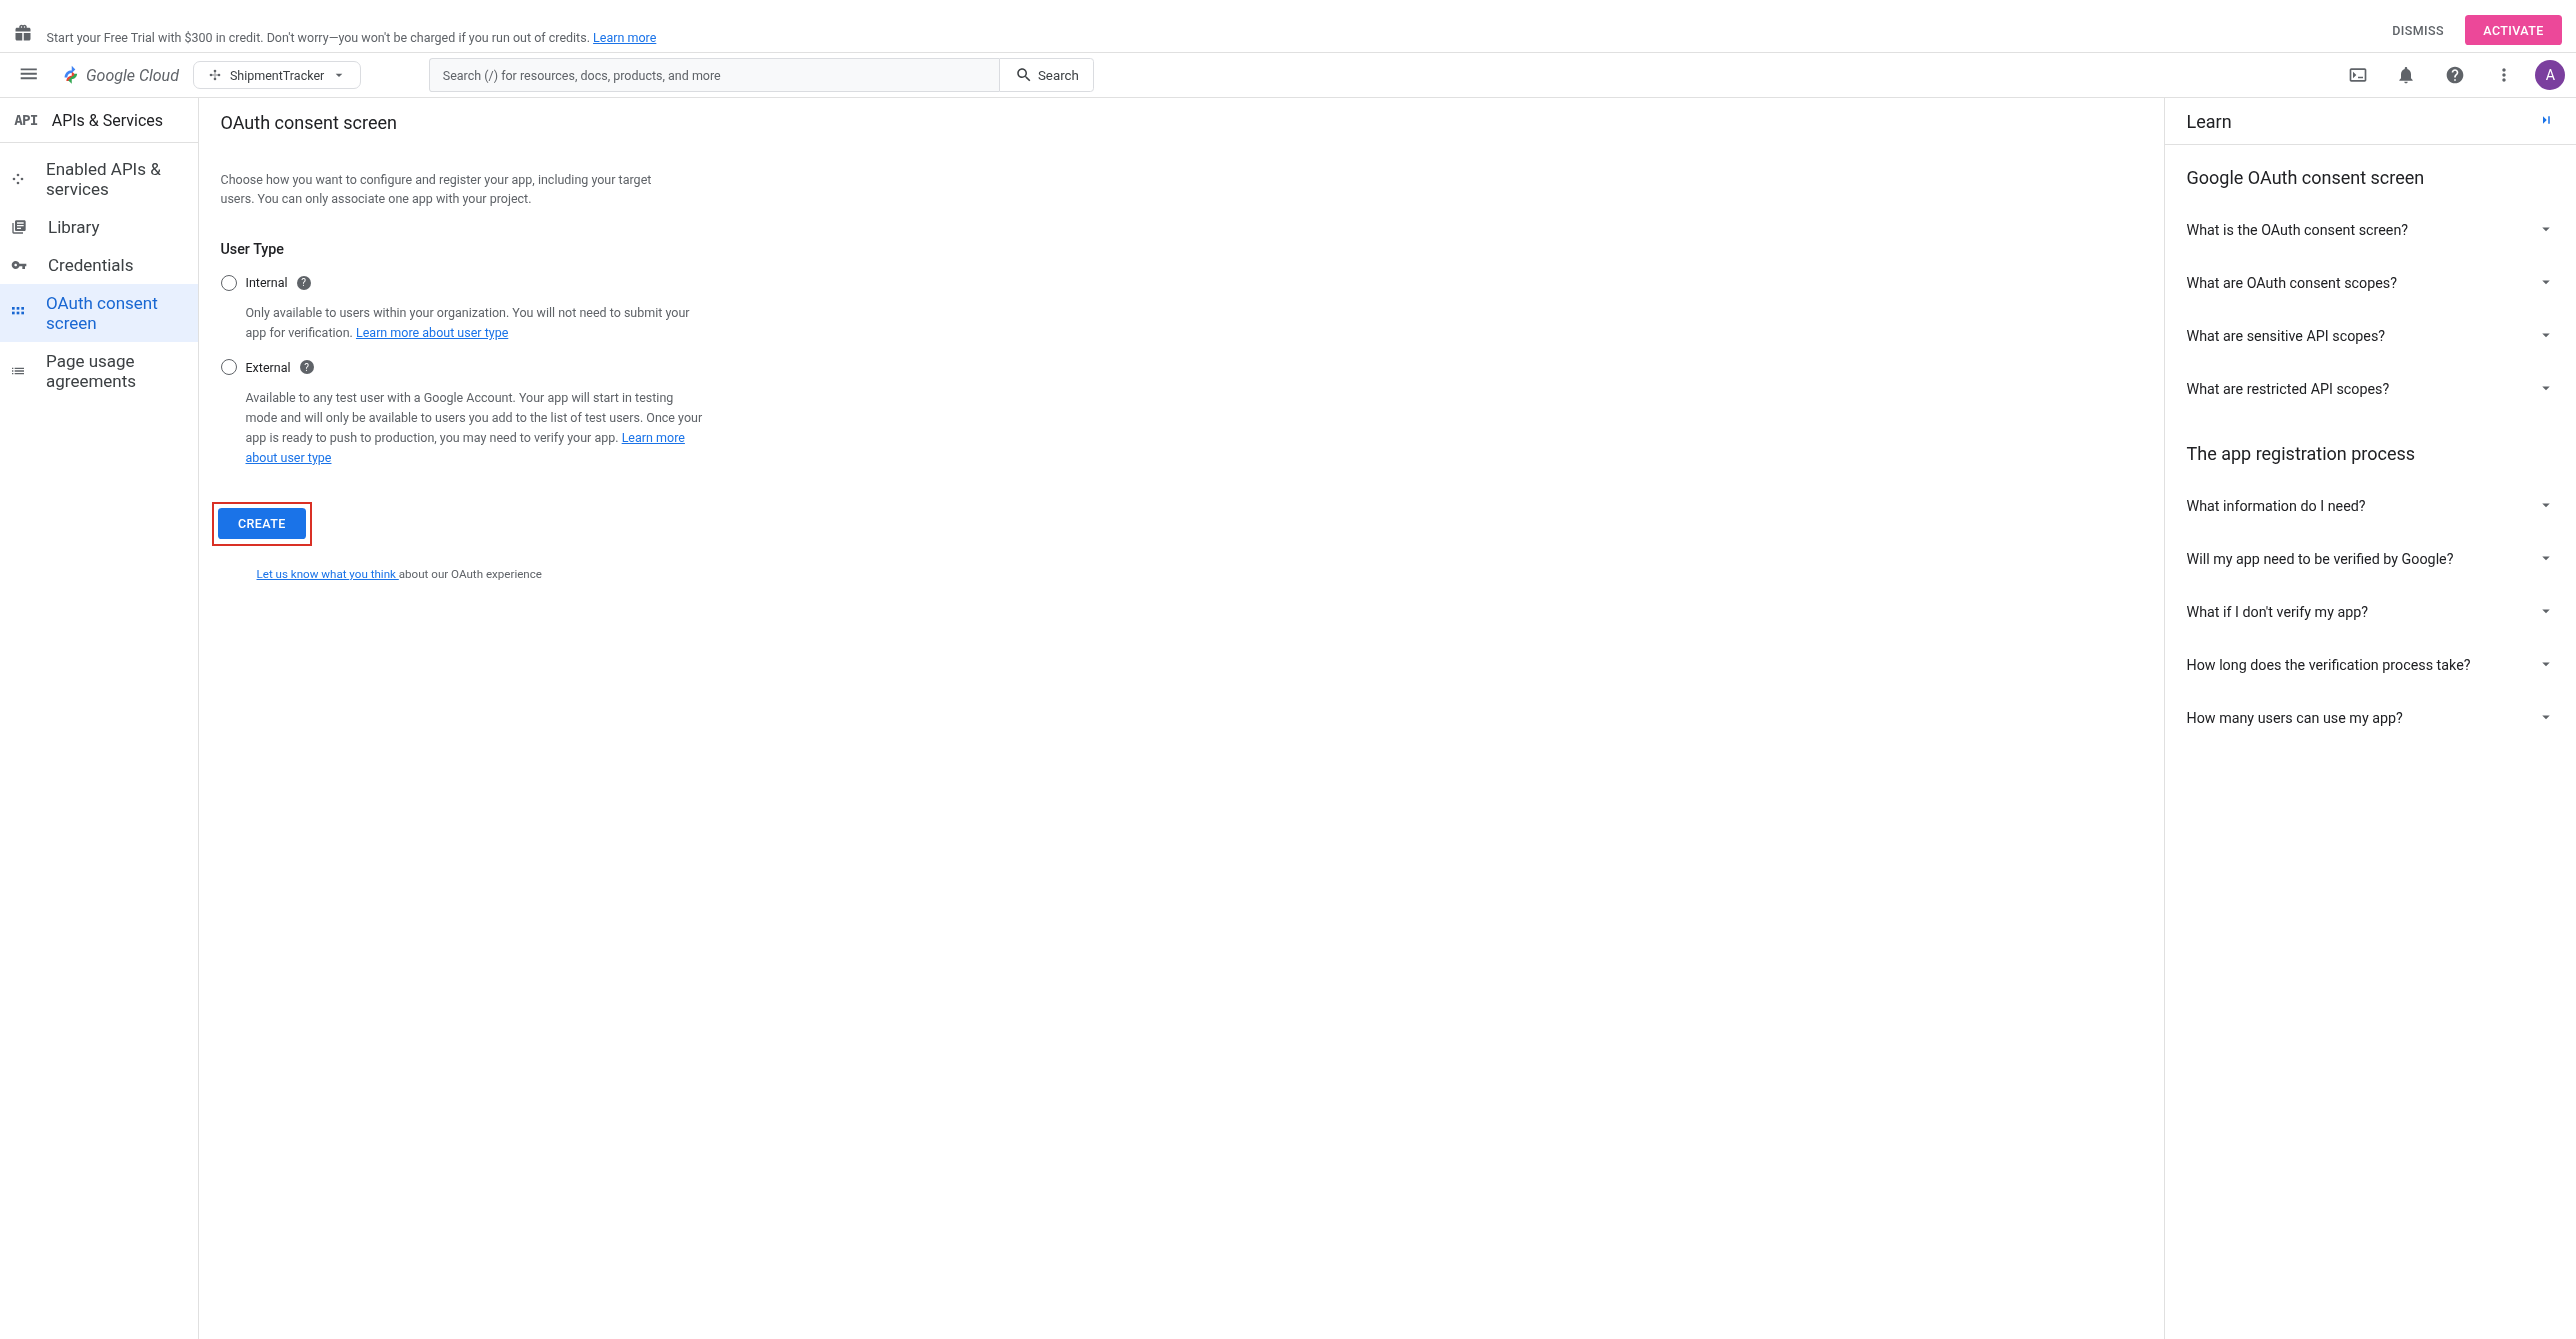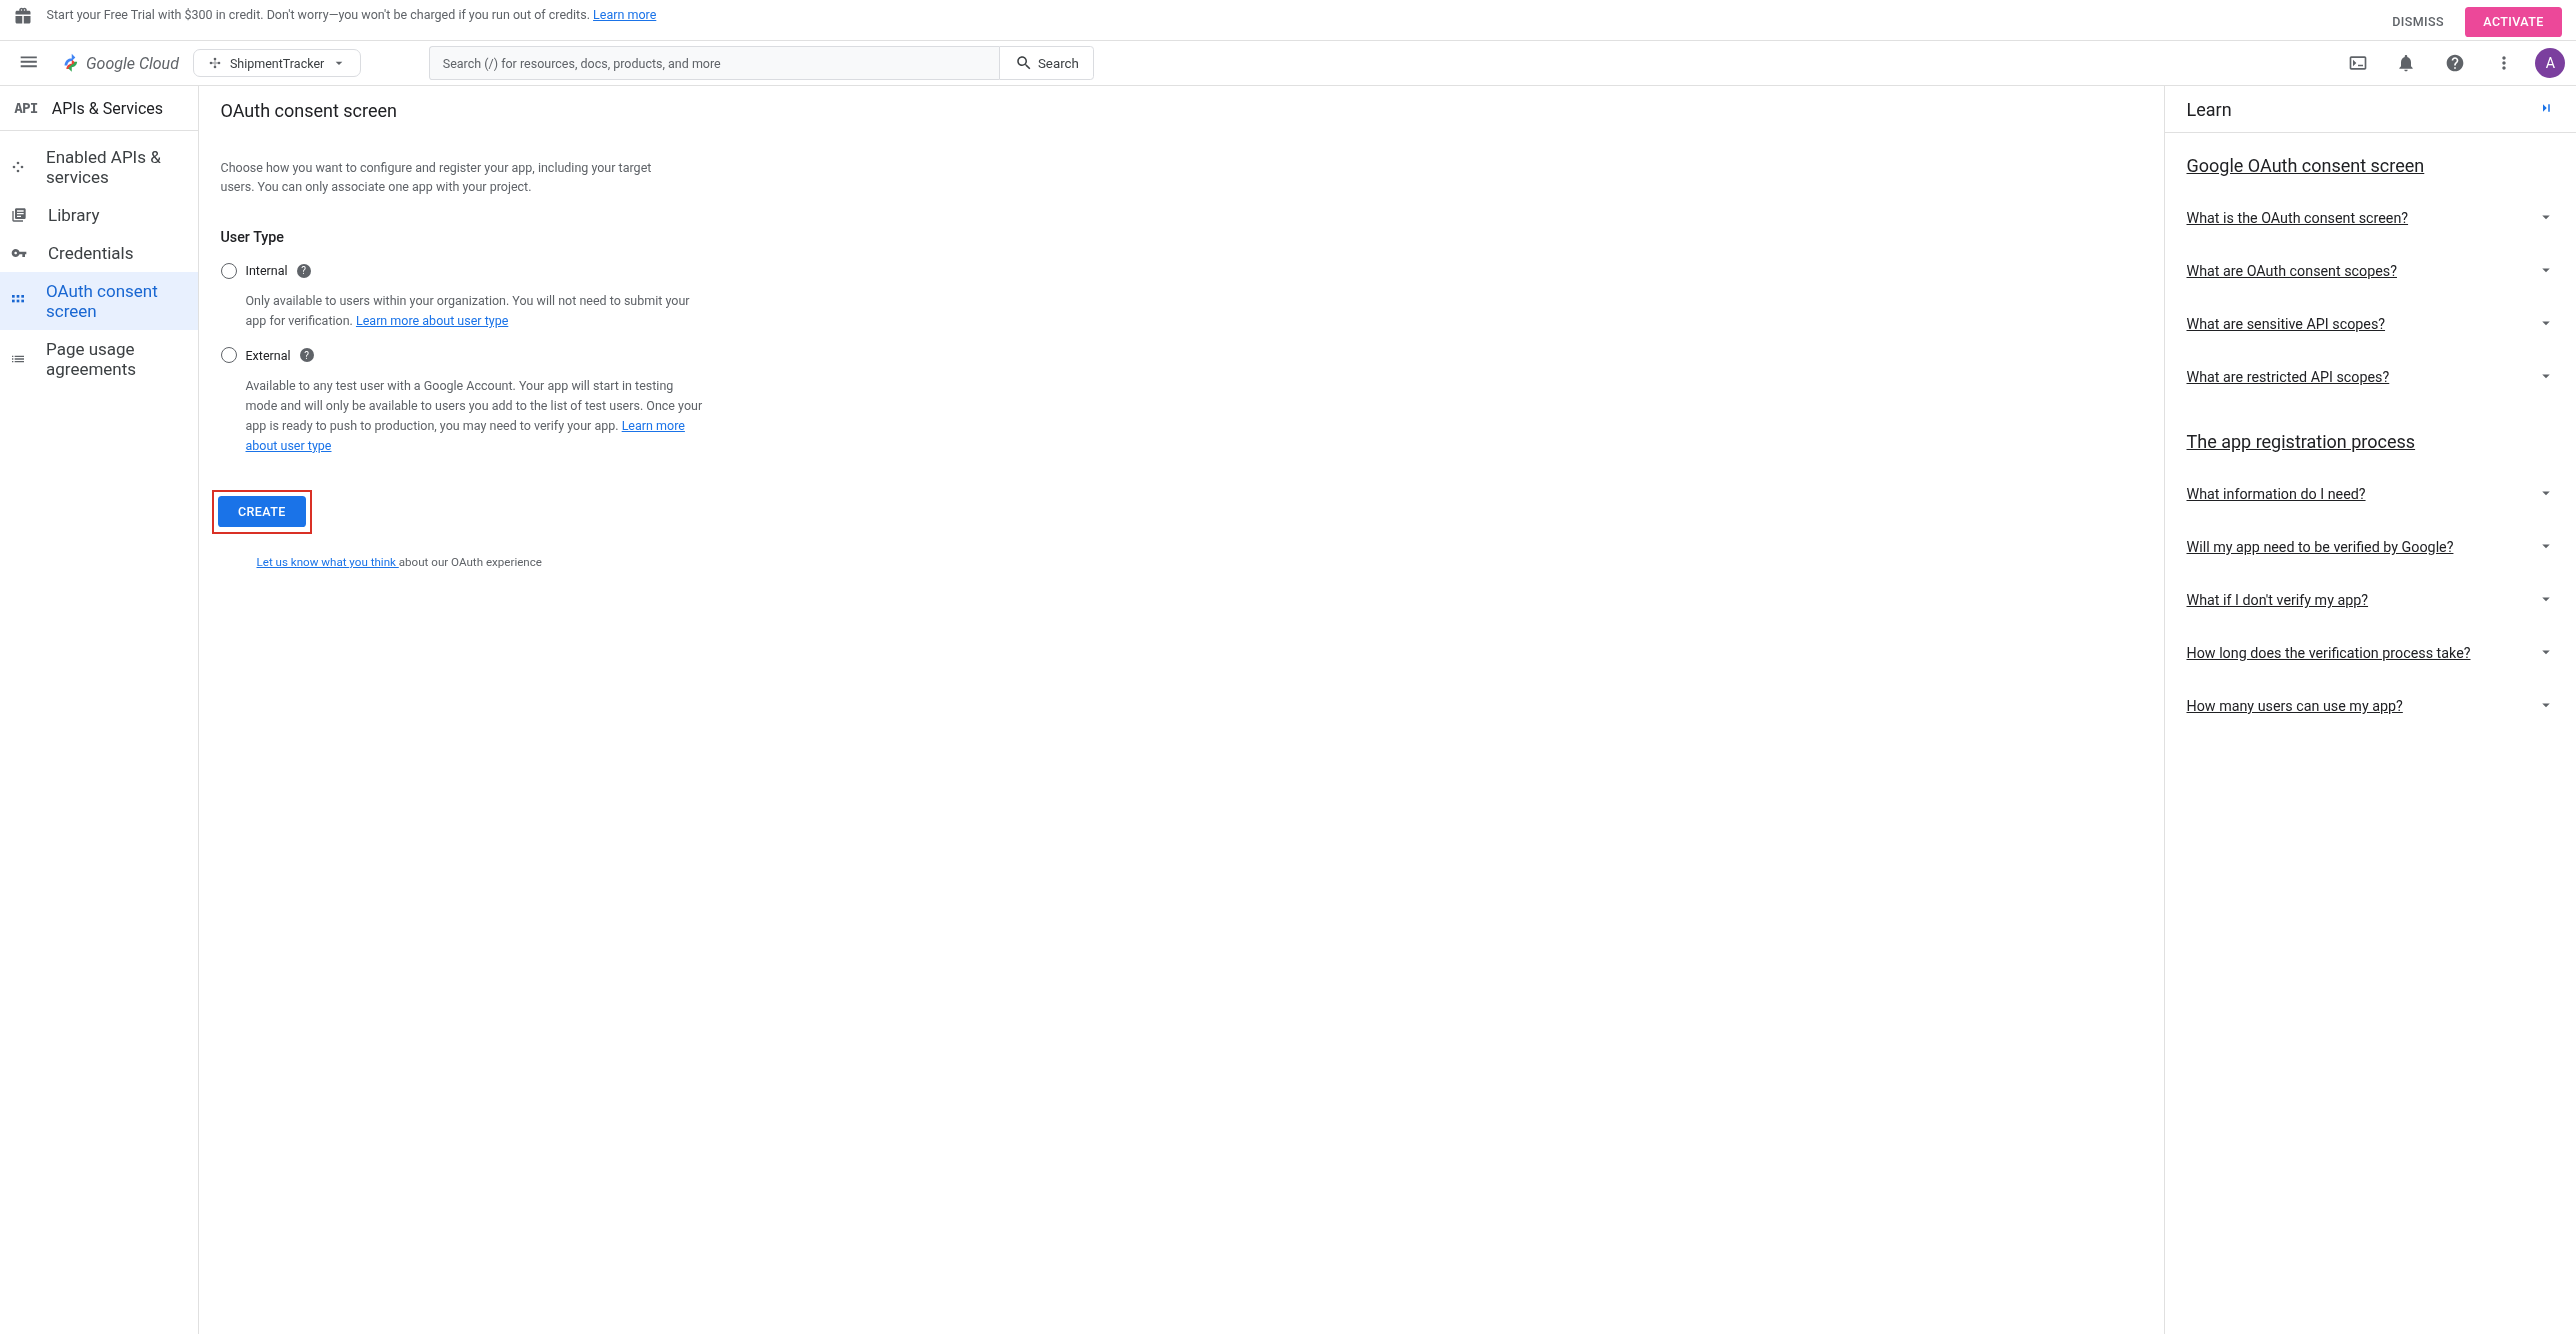--- a/index.html
+++ b/index.html
@@ -8,23 +8,23 @@
       box-sizing: border-box;
       font-family: 'Google Sans', Roboto, Arial, sans-serif;
     }
     body {
       font-size: 12.5px;
       color: #202124;
       overflow: hidden;
     }
     .trial-banner {
       display: flex;
-      align-items: flex-start;
+      align-items: flex-end;
       padding: 7.2px 14.3px;
-      height: 41px;
+      height: 53px;
       border-bottom: 0.9px solid #e0e0e0;
     }
     .gift-icon {
       margin-right: 14.3px;
       color: #5f6368;
     }
     .trial-text {
       color: #5f6368;
       font-size: 12.5px;
       flex: 1;
@@ -305,21 +305,20 @@
       justify-content: space-between;
       padding: 12.5px 21.5px;
       border-bottom: 0.9px solid #e0e0e0;
     }
     .learn-title {
       font-size: 18px;
       font-weight: 400;
     }
     .learn-content {
       padding: 21.5px;
-      text-decoration: underline;
     }
     .learn-section-title {
       font-size: 18px;
       font-weight: 400;
       margin-bottom: 16px;
     }
     .accordion-item {
       display: flex;
       align-items: center;
       justify-content: space-between;

